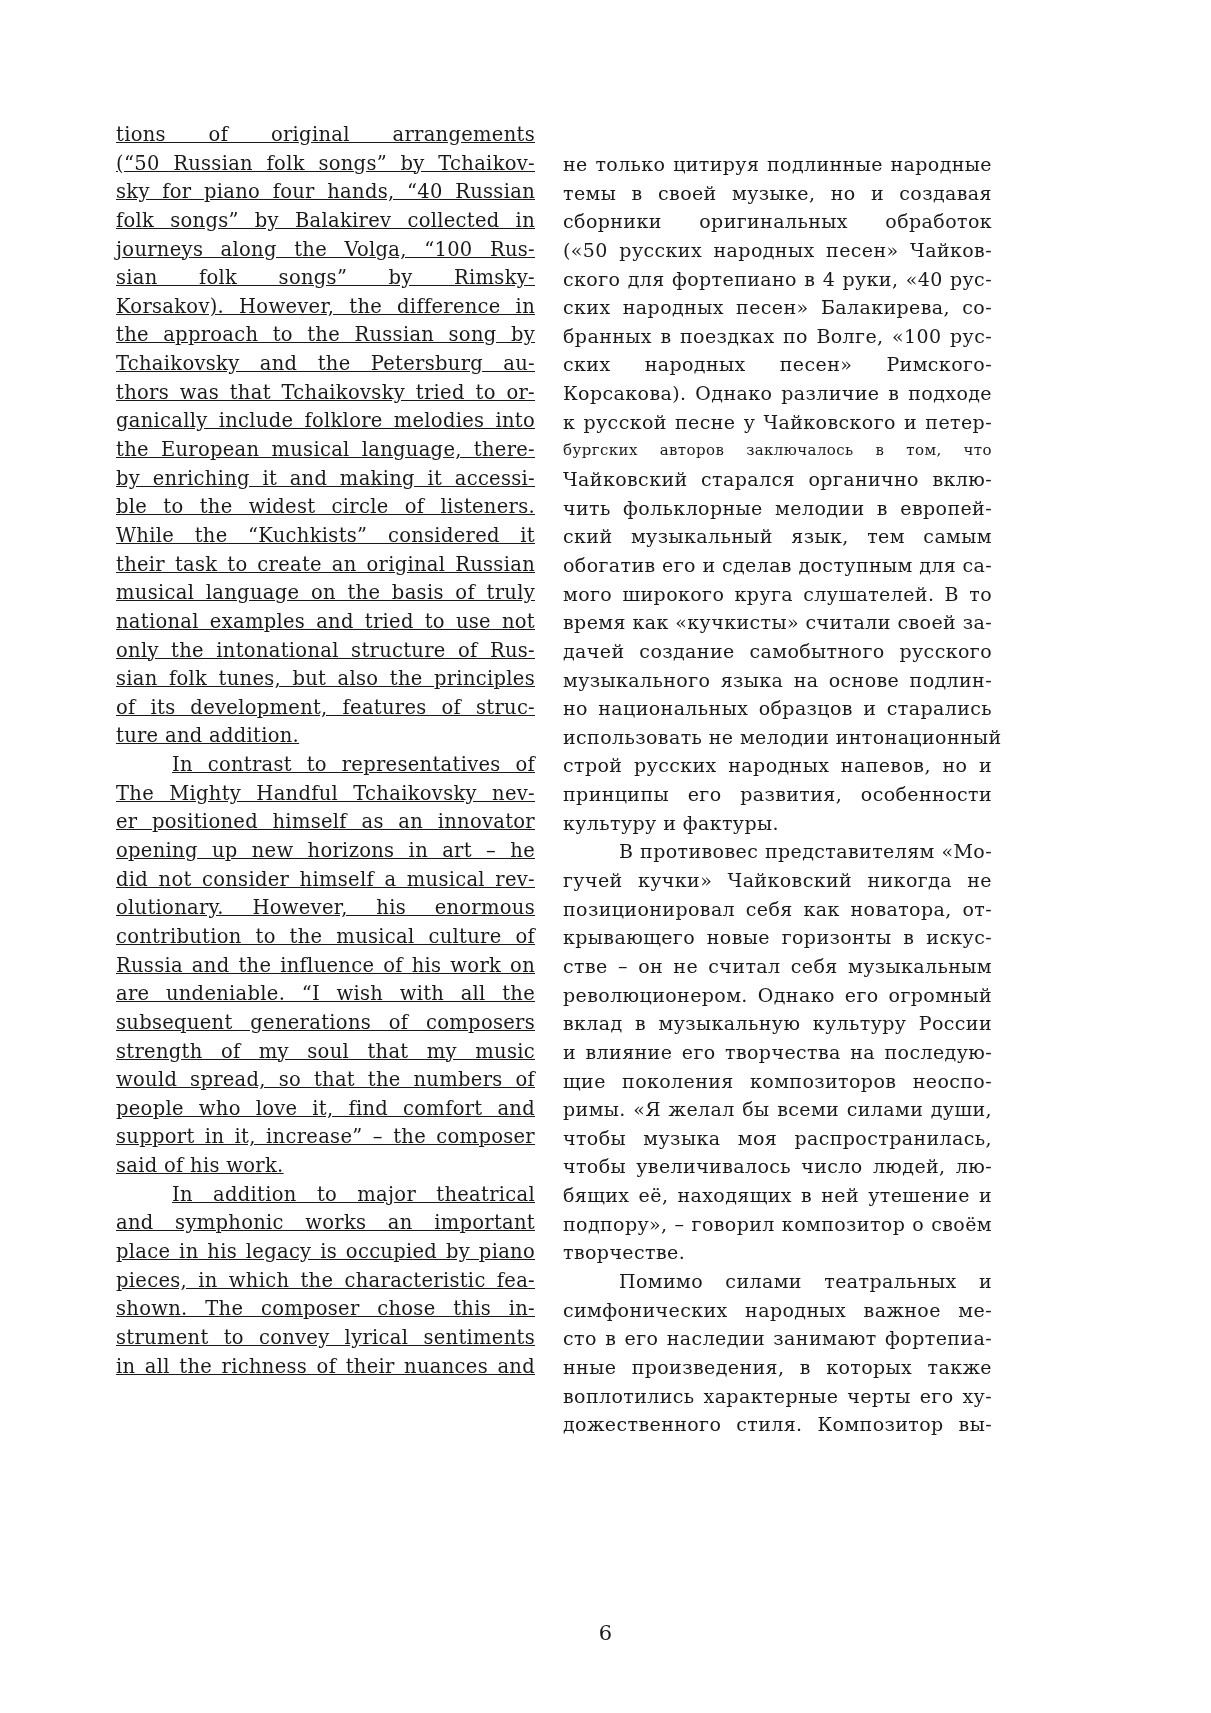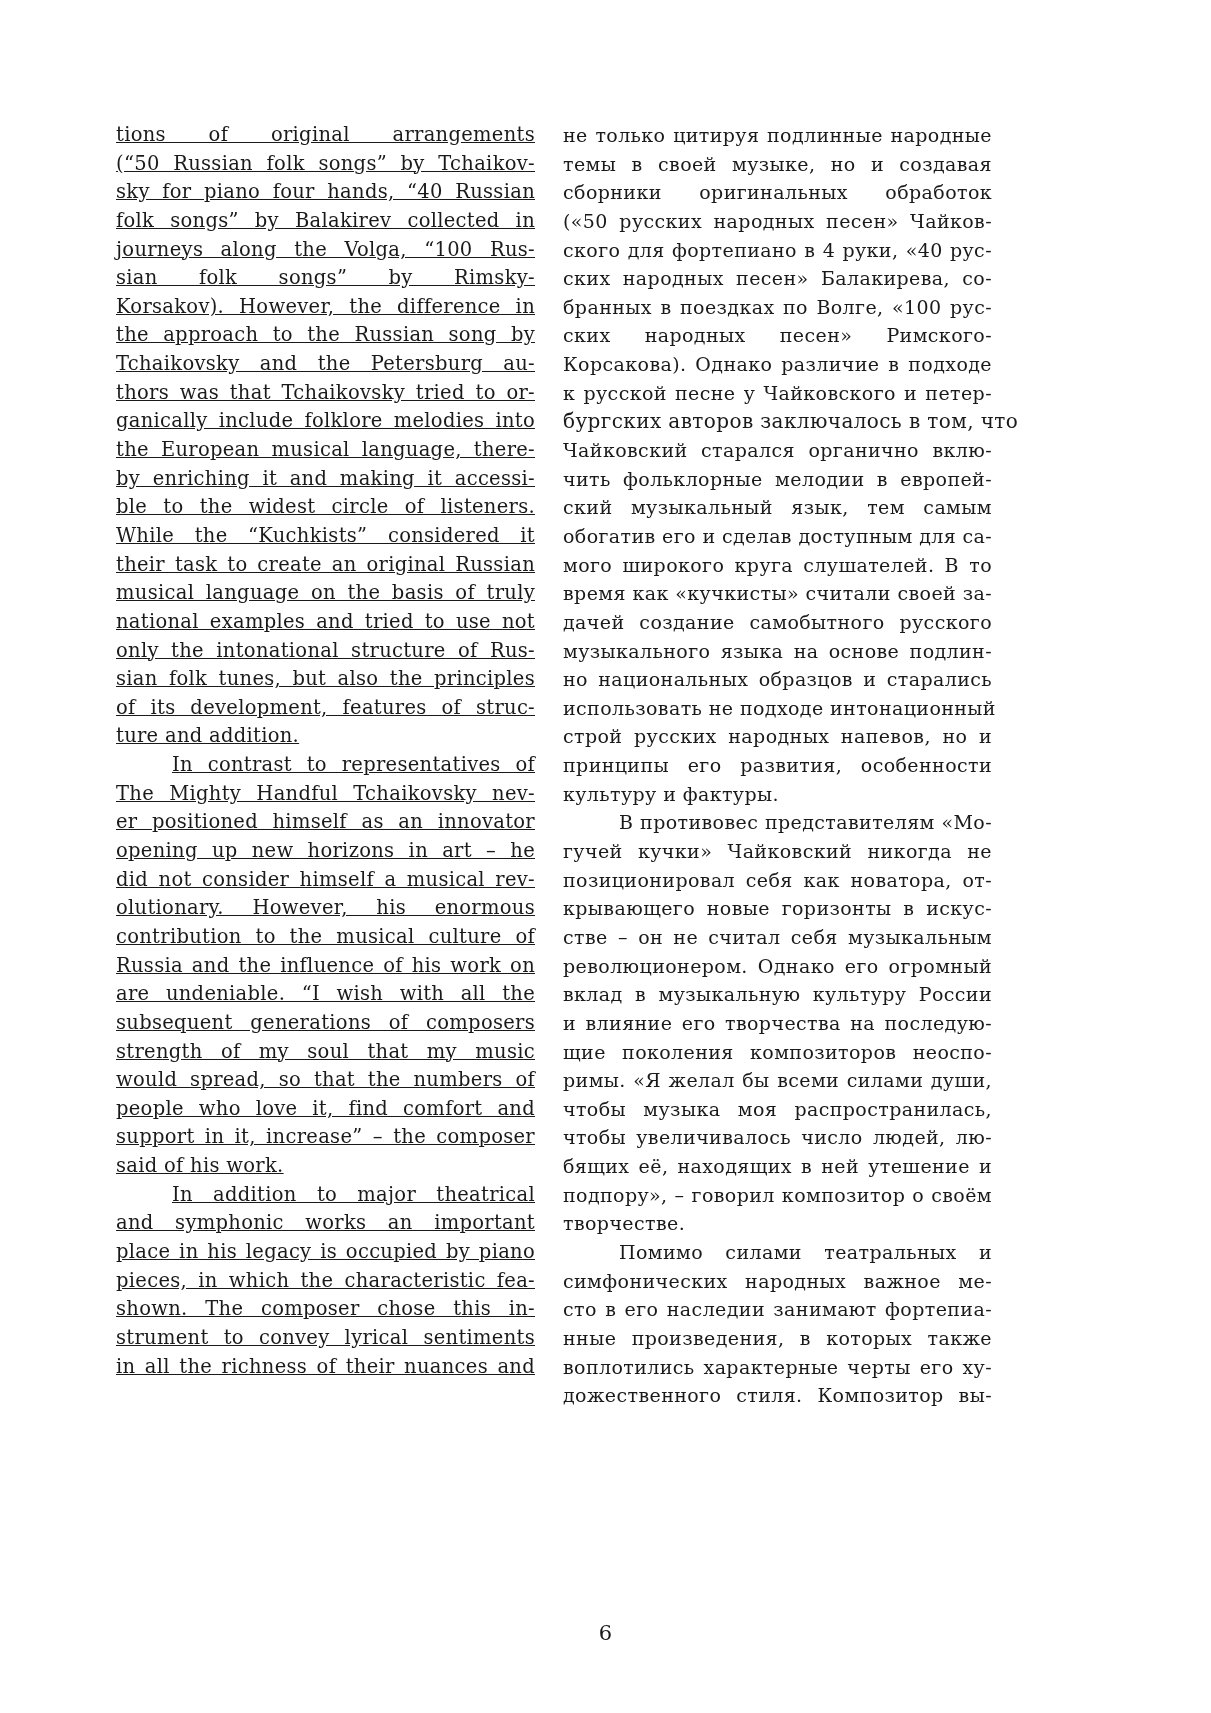--- a/index.html
+++ b/index.html
@@ -27,20 +27,21 @@
       top: 121px;
     }
     .col-en {
       left: 116px;
       width: 419px;
       text-decoration: underline;
     }
     .col-ru {
       left: 563px;
       width: 429px;
+      margin-top: 29px;
     }
     .line {
       display: block;
       height: 28.65px;
       line-height: 28.65px;
       font-size: 19.5px;
       white-space: nowrap;
       text-align: justify;
       text-align-last: justify;
       letter-spacing: 0.3px;
@@ -120,31 +121,31 @@
       <span class="line">не только цитируя подлинные народные</span>
       <span class="line">темы в своей музыке, но и создавая</span>
       <span class="line">сборники оригинальных обработок</span>
       <span class="line">(«50 русских народных песен» Чайков-</span>
       <span class="line">ского для фортепиано в 4 руки, «40 рус-</span>
       <span class="line">ских народных песен» Балакирева, со-</span>
       <span class="line">бранных в поездках по Волге, «100 рус-</span>
       <span class="line">ских народных песен» Римского-</span>
       <span class="line">Корсакова). Однако различие в подходе</span>
       <span class="line">к русской песне у Чайковского и петер-</span>
-      <span class="line" style="font-size: 20px;">бургских авторов заключалось в том, что</span>
+      <span class="line" style="font-size: 15px;">бургских авторов заключалось в том, что</span>
       <span class="line">Чайковский старался органично вклю-</span>
       <span class="line">чить фольклорные мелодии в европей-</span>
       <span class="line">ский музыкальный язык, тем самым</span>
       <span class="line">обогатив его и сделав доступным для са-</span>
       <span class="line">мого широкого круга слушателей. В то</span>
       <span class="line">время как «кучкисты» считали своей за-</span>
       <span class="line">дачей создание самобытного русского</span>
       <span class="line">музыкального языка на основе подлин-</span>
       <span class="line">но национальных образцов и старались</span>
-      <span class="line">использовать не подходе интонационный</span>
+      <span class="line">использовать не мелодии интонационный</span>
       <span class="line">строй русских народных напевов, но и</span>
       <span class="line">принципы его развития, особенности</span>
       <span class="line last">культуру и фактуры.</span>
       <span class="line indent">В противовес представителям «Мо-</span>
       <span class="line">гучей кучки» Чайковский никогда не</span>
       <span class="line">позиционировал себя как новатора, от-</span>
       <span class="line">крывающего новые горизонты в искус-</span>
       <span class="line">стве – он не считал себя музыкальным</span>
       <span class="line">революционером. Однако его огромный</span>
       <span class="line">вклад в музыкальную культуру России</span>

